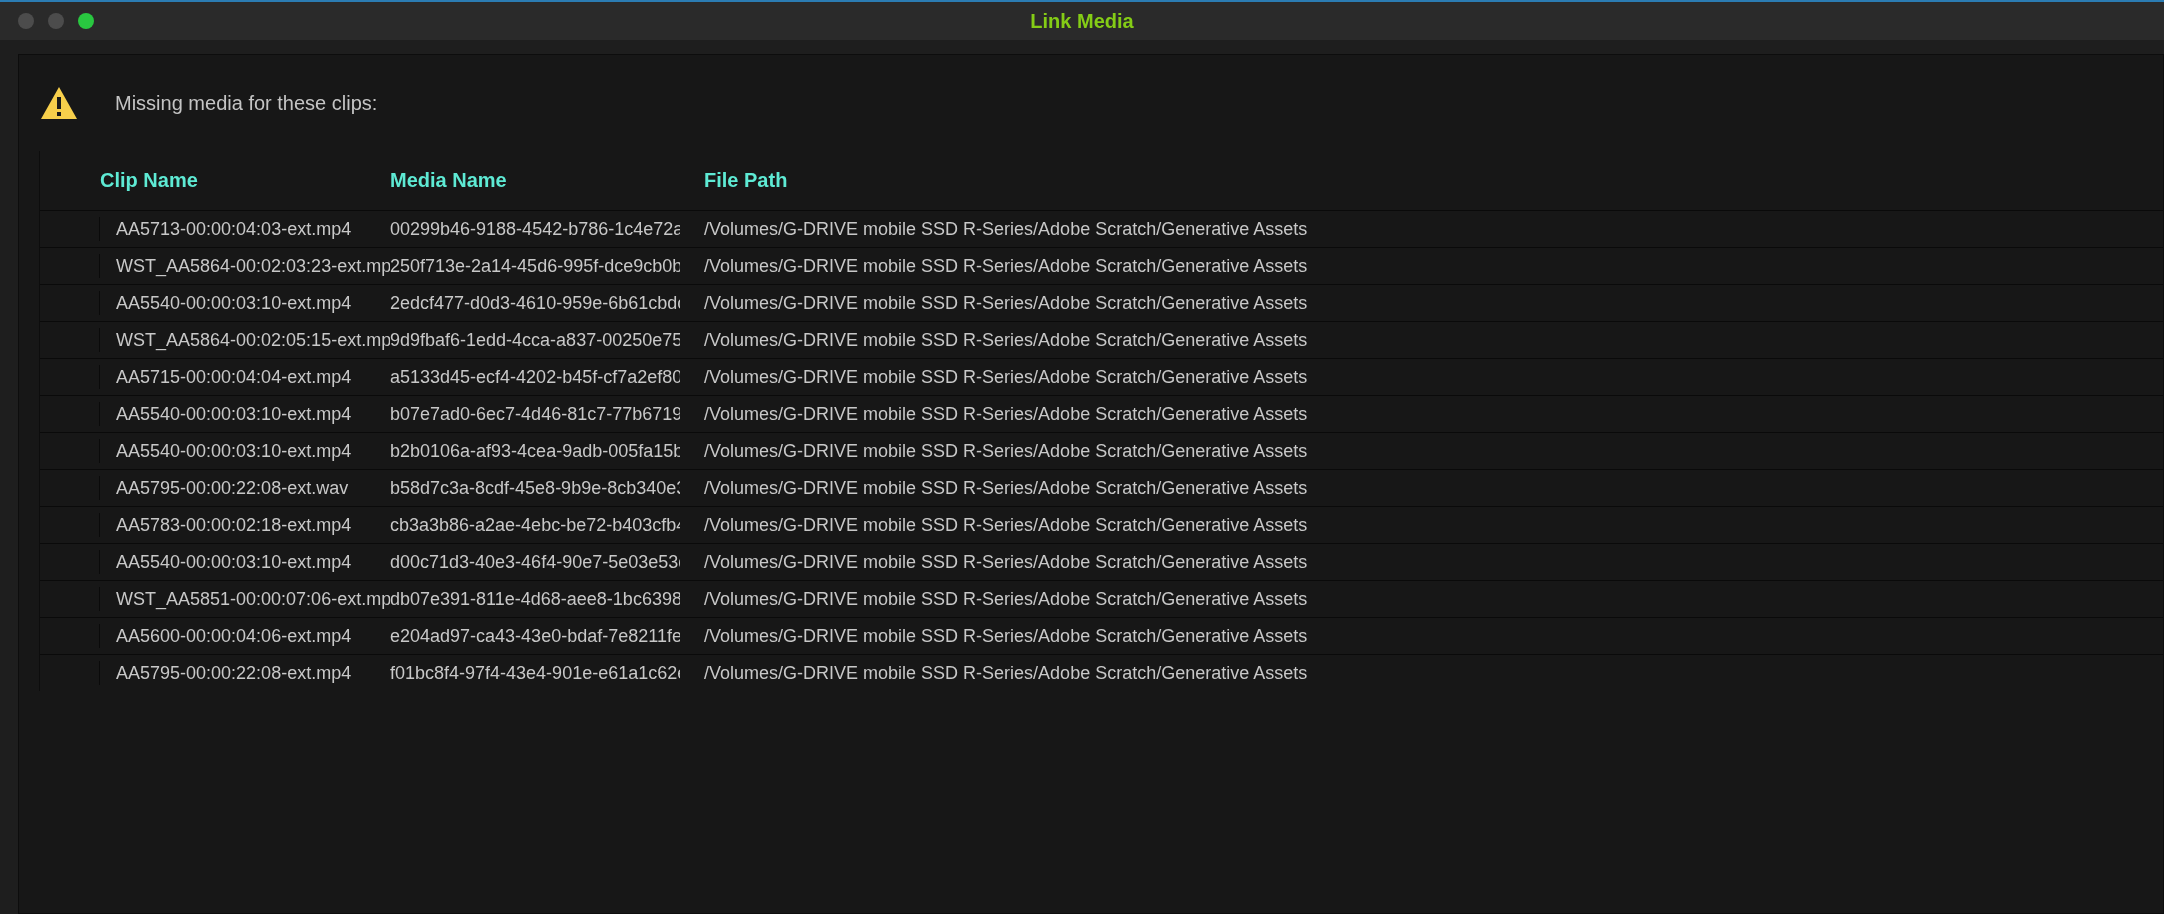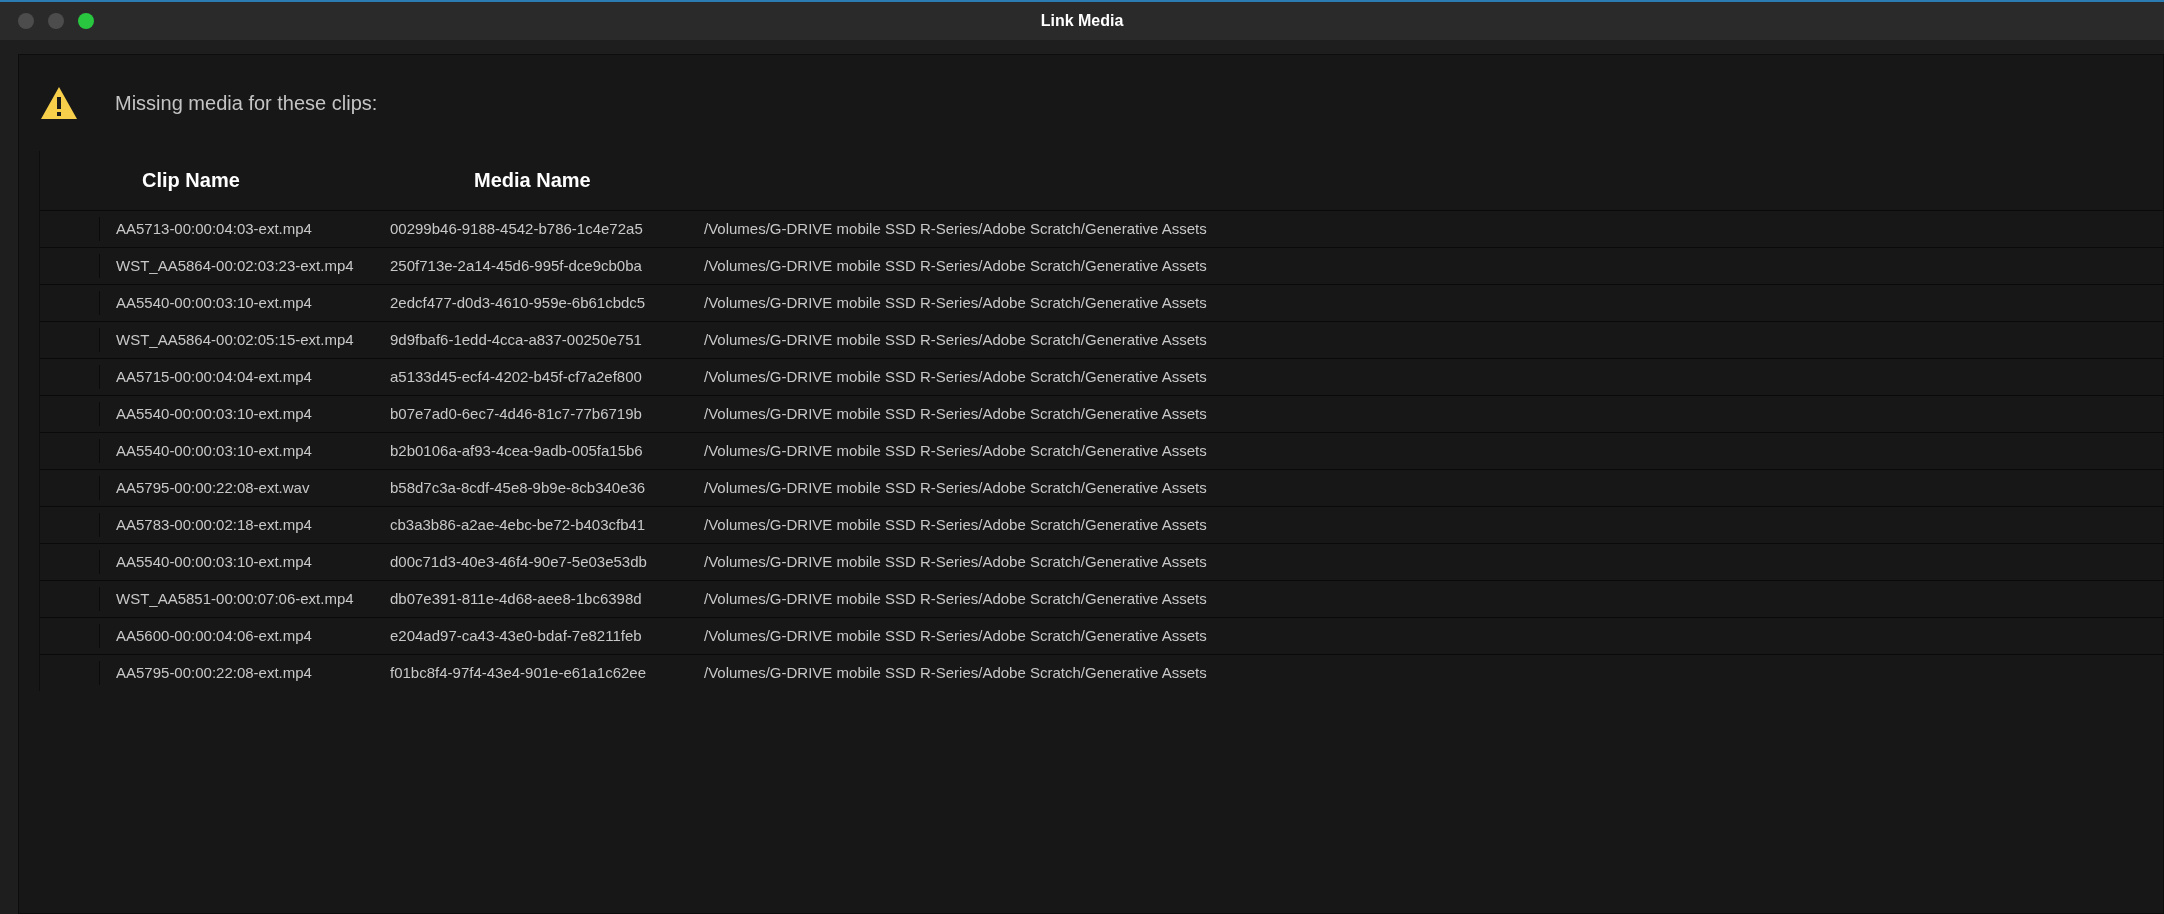--- a/index.html
+++ b/index.html
@@ -30,23 +30,23 @@
       height: 16px;
       border-radius: 50%;
     }
     .light-close  { background: #4c4c4c; }
     .light-min    { background: #4c4c4c; }
     .light-zoom   { background: #29c740; }
     .title {
       position: absolute;
       left: 50%;
       transform: translateX(-50%);
-      color: #ffffff;
+      color: #84cc16;
       font-weight: 600;
-      font-size: 16px;
+      font-size: 20px;
     }
     .dialog-body {
       background: #1e1e1e;
       padding: 20px 24px 0 24px;
       height: calc(100% - 40px);
       overflow: hidden;
       position: relative;
     }
     .panel {
       background: #171717;
@@ -75,32 +75,31 @@
     }
     .header-row {
       display: flex;
       padding: 18px 0 18px 0;
     }
     .col-spacer { width: 60px; flex: 0 0 60px; }
     .col-clip   { width: 290px; flex: 0 0 290px; overflow: hidden; white-space: nowrap; }
     .col-file   { width: 290px; flex: 0 0 290px; overflow: hidden; white-space: nowrap; }
     .col-path   { flex: 1; overflow: hidden; white-space: nowrap; padding-left: 24px;}
     .header-row .hcell {
-      color: #ffffff;
+      color: #5eead4;
       font-weight: 600;
       font-size: 20px;
-      margin-left: 42px;
     }
     .rows { }
     .row {
       display: flex;
       border-top: 1px solid #0a0a0a;
       padding: 6px 0;
       line-height: 24px;
-      font-size: 15px;
+      font-size: 18px;
       color: #c8c8c8;
     }
     .row .col-spacer { border-right: 1px solid #0a0a0a; margin-right: 0; }
     .row .col-clip { padding-left: 16px; }
   </style>
 </head>
 <body>
 
 <div class="titlebar">
   <div class="traffic-lights">
@@ -121,20 +120,21 @@
         <rect x="18" y="27" width="4" height="4" fill="#1a1a1a"></rect>
       </svg>
       <div class="message-text">Missing media for these clips:</div>
     </div>
 
     <div class="table-wrap">
       <div class="header-row">
         <div class="col-spacer"></div>
         <div class="hcell col-clip">Clip Name</div>
         <div class="hcell col-file">Media Name</div>
+        <div class="hcell col-path">File Path</div>
       </div>
       <div class="rows" id="rows">
           <div class="row">
             <div class="col-spacer"></div>
             <div class="col-clip">AA5713-00:00:04:03-ext.mp4</div>
             <div class="col-file">00299b46-9188-4542-b786-1c4e72a5</div>
             <div class="col-path">/Volumes/G-DRIVE mobile SSD R-Series/Adobe Scratch/Generative Assets</div>
           </div>
           <div class="row">
             <div class="col-spacer"></div>

